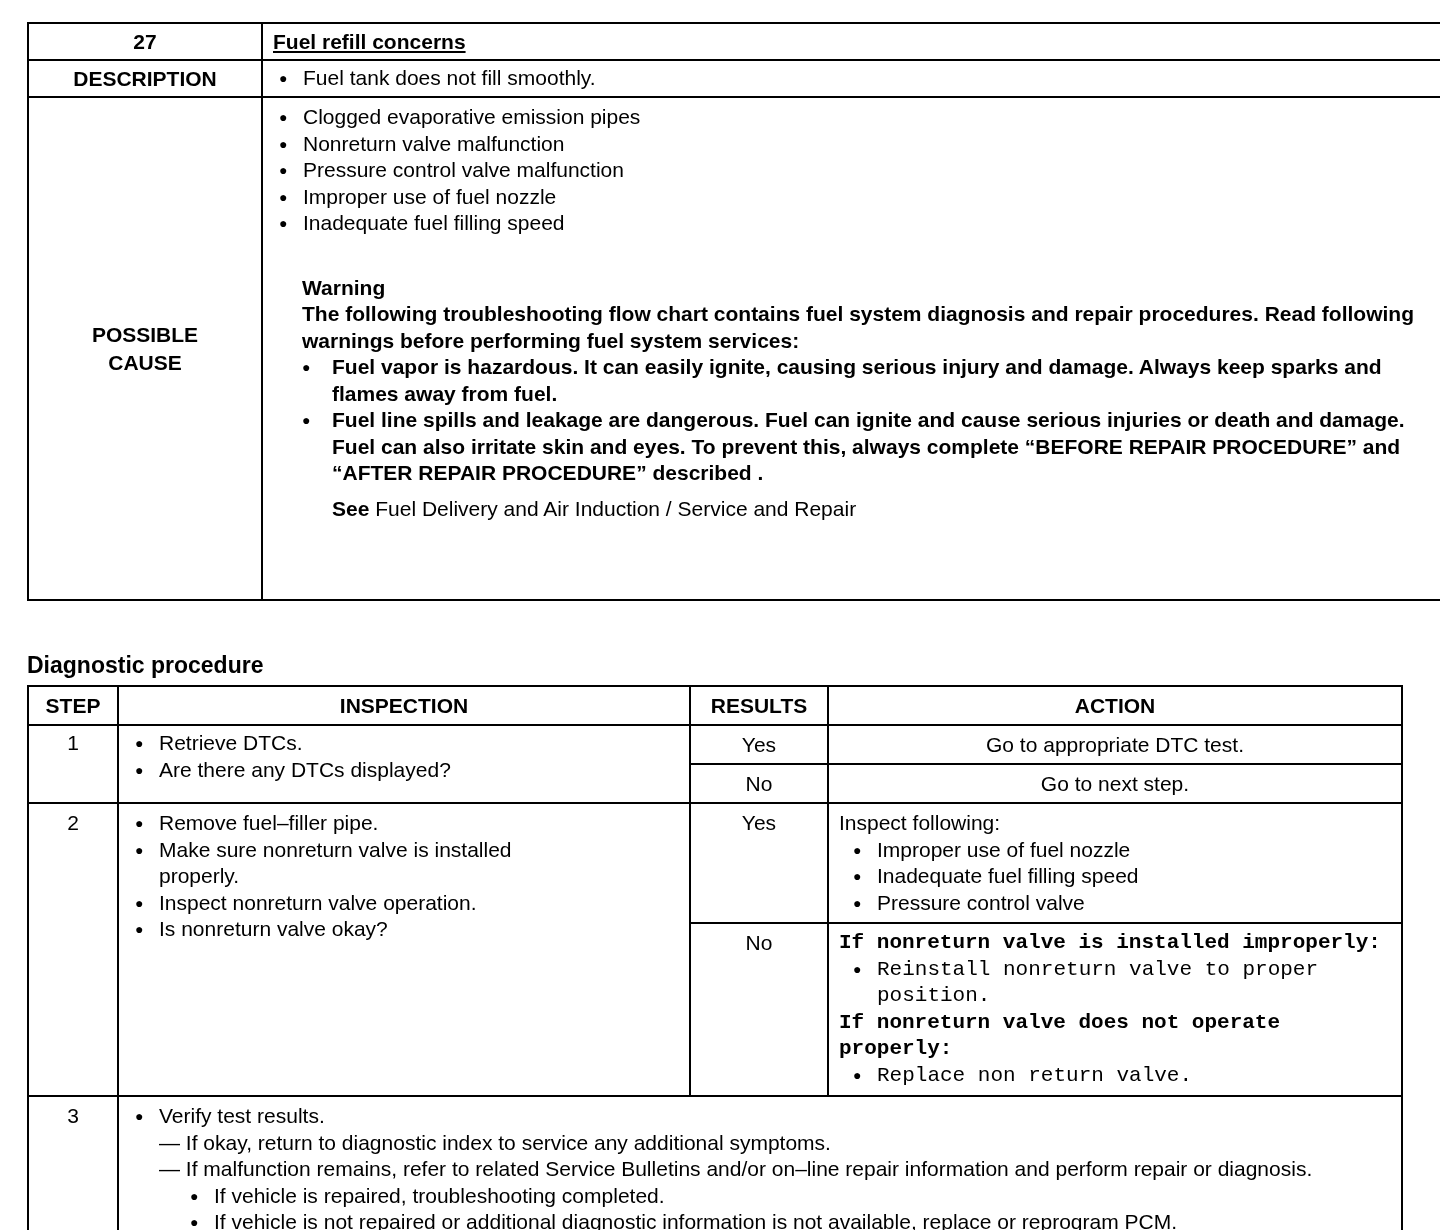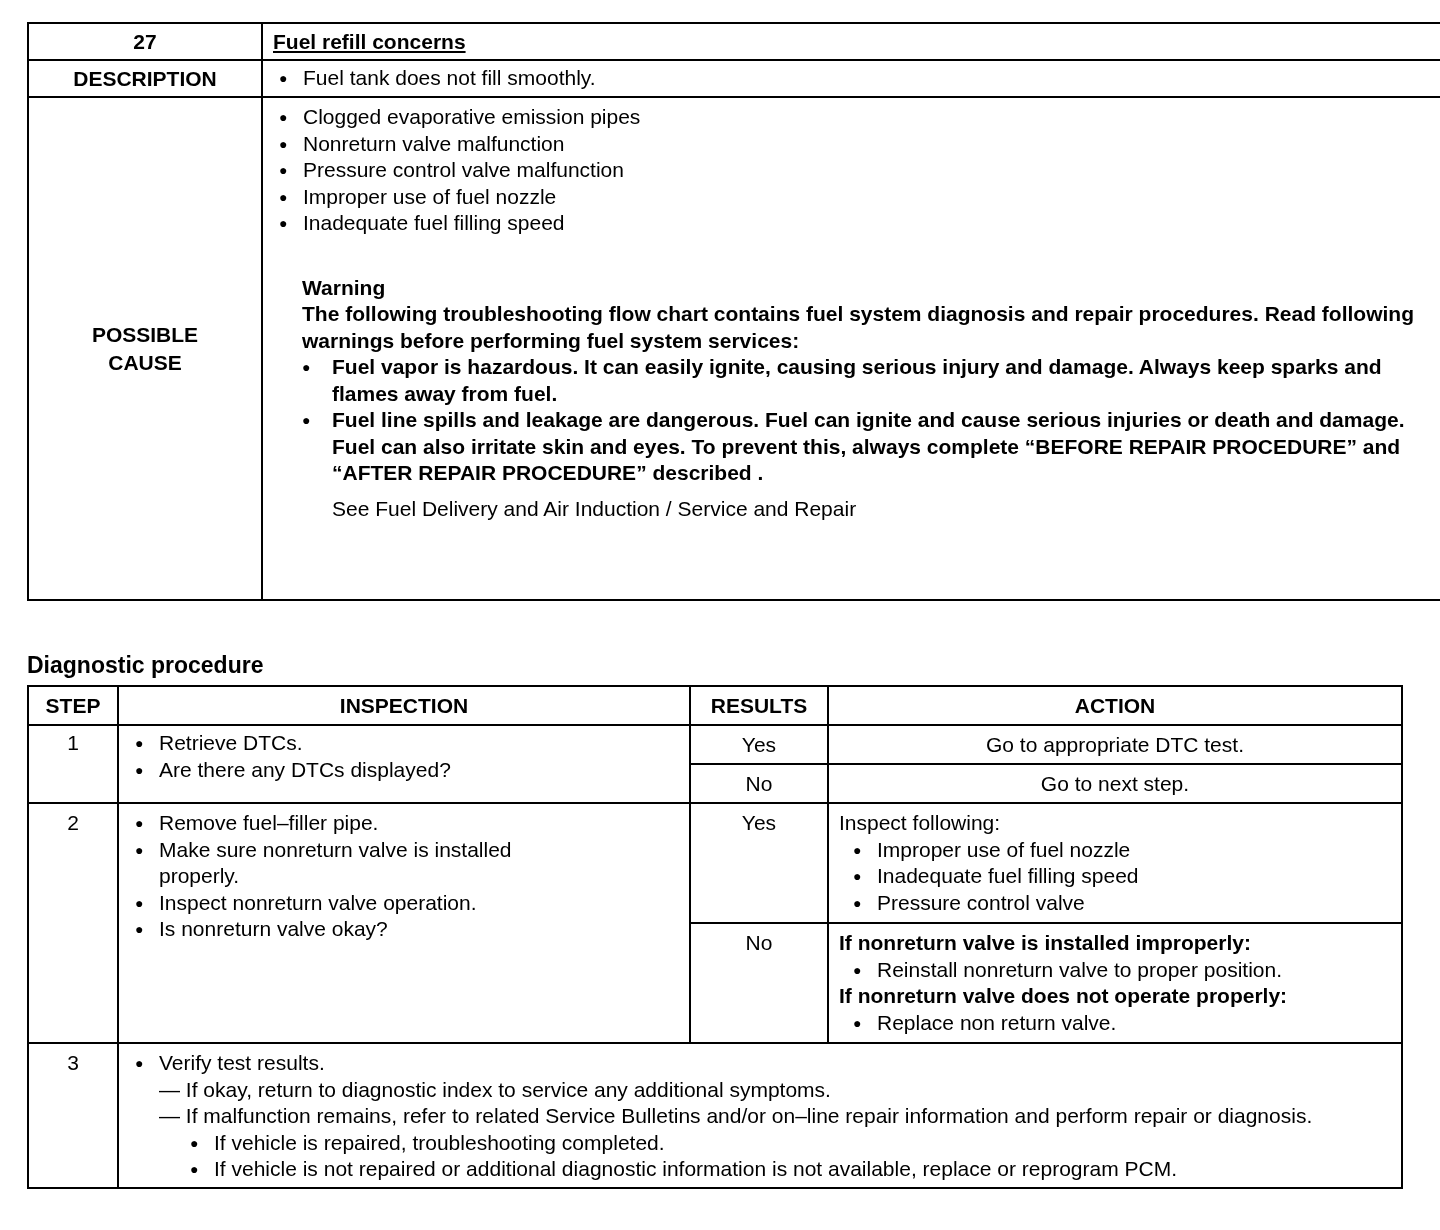--- a/index.html
+++ b/index.html
@@ -16,21 +16,21 @@
   .c1 { text-align: center; font-weight: bold; font-size: 21px; }
   .txt { font-size: 21px; line-height: 26.5px; }
   .pad { padding: 4px 10px; }
   ul.b { list-style: none; margin: 0; padding: 0; }
   ul.b li { position: relative; padding-left: 30px; }
   ul.b li::before { content: "\25CF"; position: absolute; left: 6px; top: 0; font-size: 14px; }
   .warn { font-weight: bold; margin-left: 29px; margin-top: 38px; }
   .warn ul.b li { padding-left: 30px; }
   .warn ul.b li::before { left: 0; }
   .see { margin-left: 59px; margin-top: 9px; }
-  .see b { font-weight: normal; }
+  .see b { font-weight: bold; }
   .title2 { position: absolute; left: 27px; top: 652px; font-weight: bold; font-size: 23px; }
   .t2 { left: 27px; top: 685px; width: 1376px; font-size: 21px; }
   .t2 th { font-weight: bold; font-size: 21px; height: 37px; vertical-align: middle; }
   .center { text-align: center; }
   .res { text-align: center; height: 37px; vertical-align: middle; }
   .act { padding: 0 10px; vertical-align: middle; text-align: center; }
   .dash { padding-left: 30px; position: relative; }
 </style>
 </head>
 <body>
@@ -121,21 +121,21 @@
       <div>Inspect following:</div>
       <ul class="b" style="margin-left:8px;">
         <li>Improper use of fuel nozzle</li>
         <li>Inadequate fuel filling speed</li>
         <li>Pressure control valve</li>
       </ul>
     </td>
   </tr>
   <tr>
     <td class="center txt" style="padding-top:6px; height:110px;">No</td>
-    <td class="txt" style="padding:6px 10px;">
+    <td class="txt" style="padding:6px 10px;font-family:Liberation Mono, monospace;">
       <div style="font-weight:bold;">If nonreturn valve is installed improperly:</div>
       <ul class="b" style="margin-left:8px;">
         <li>Reinstall nonreturn valve to proper position.</li>
       </ul>
       <div style="font-weight:bold;">If nonreturn valve does not operate properly:</div>
       <ul class="b" style="margin-left:8px;">
         <li>Replace non return valve.</li>
       </ul>
     </td>
   </tr>

